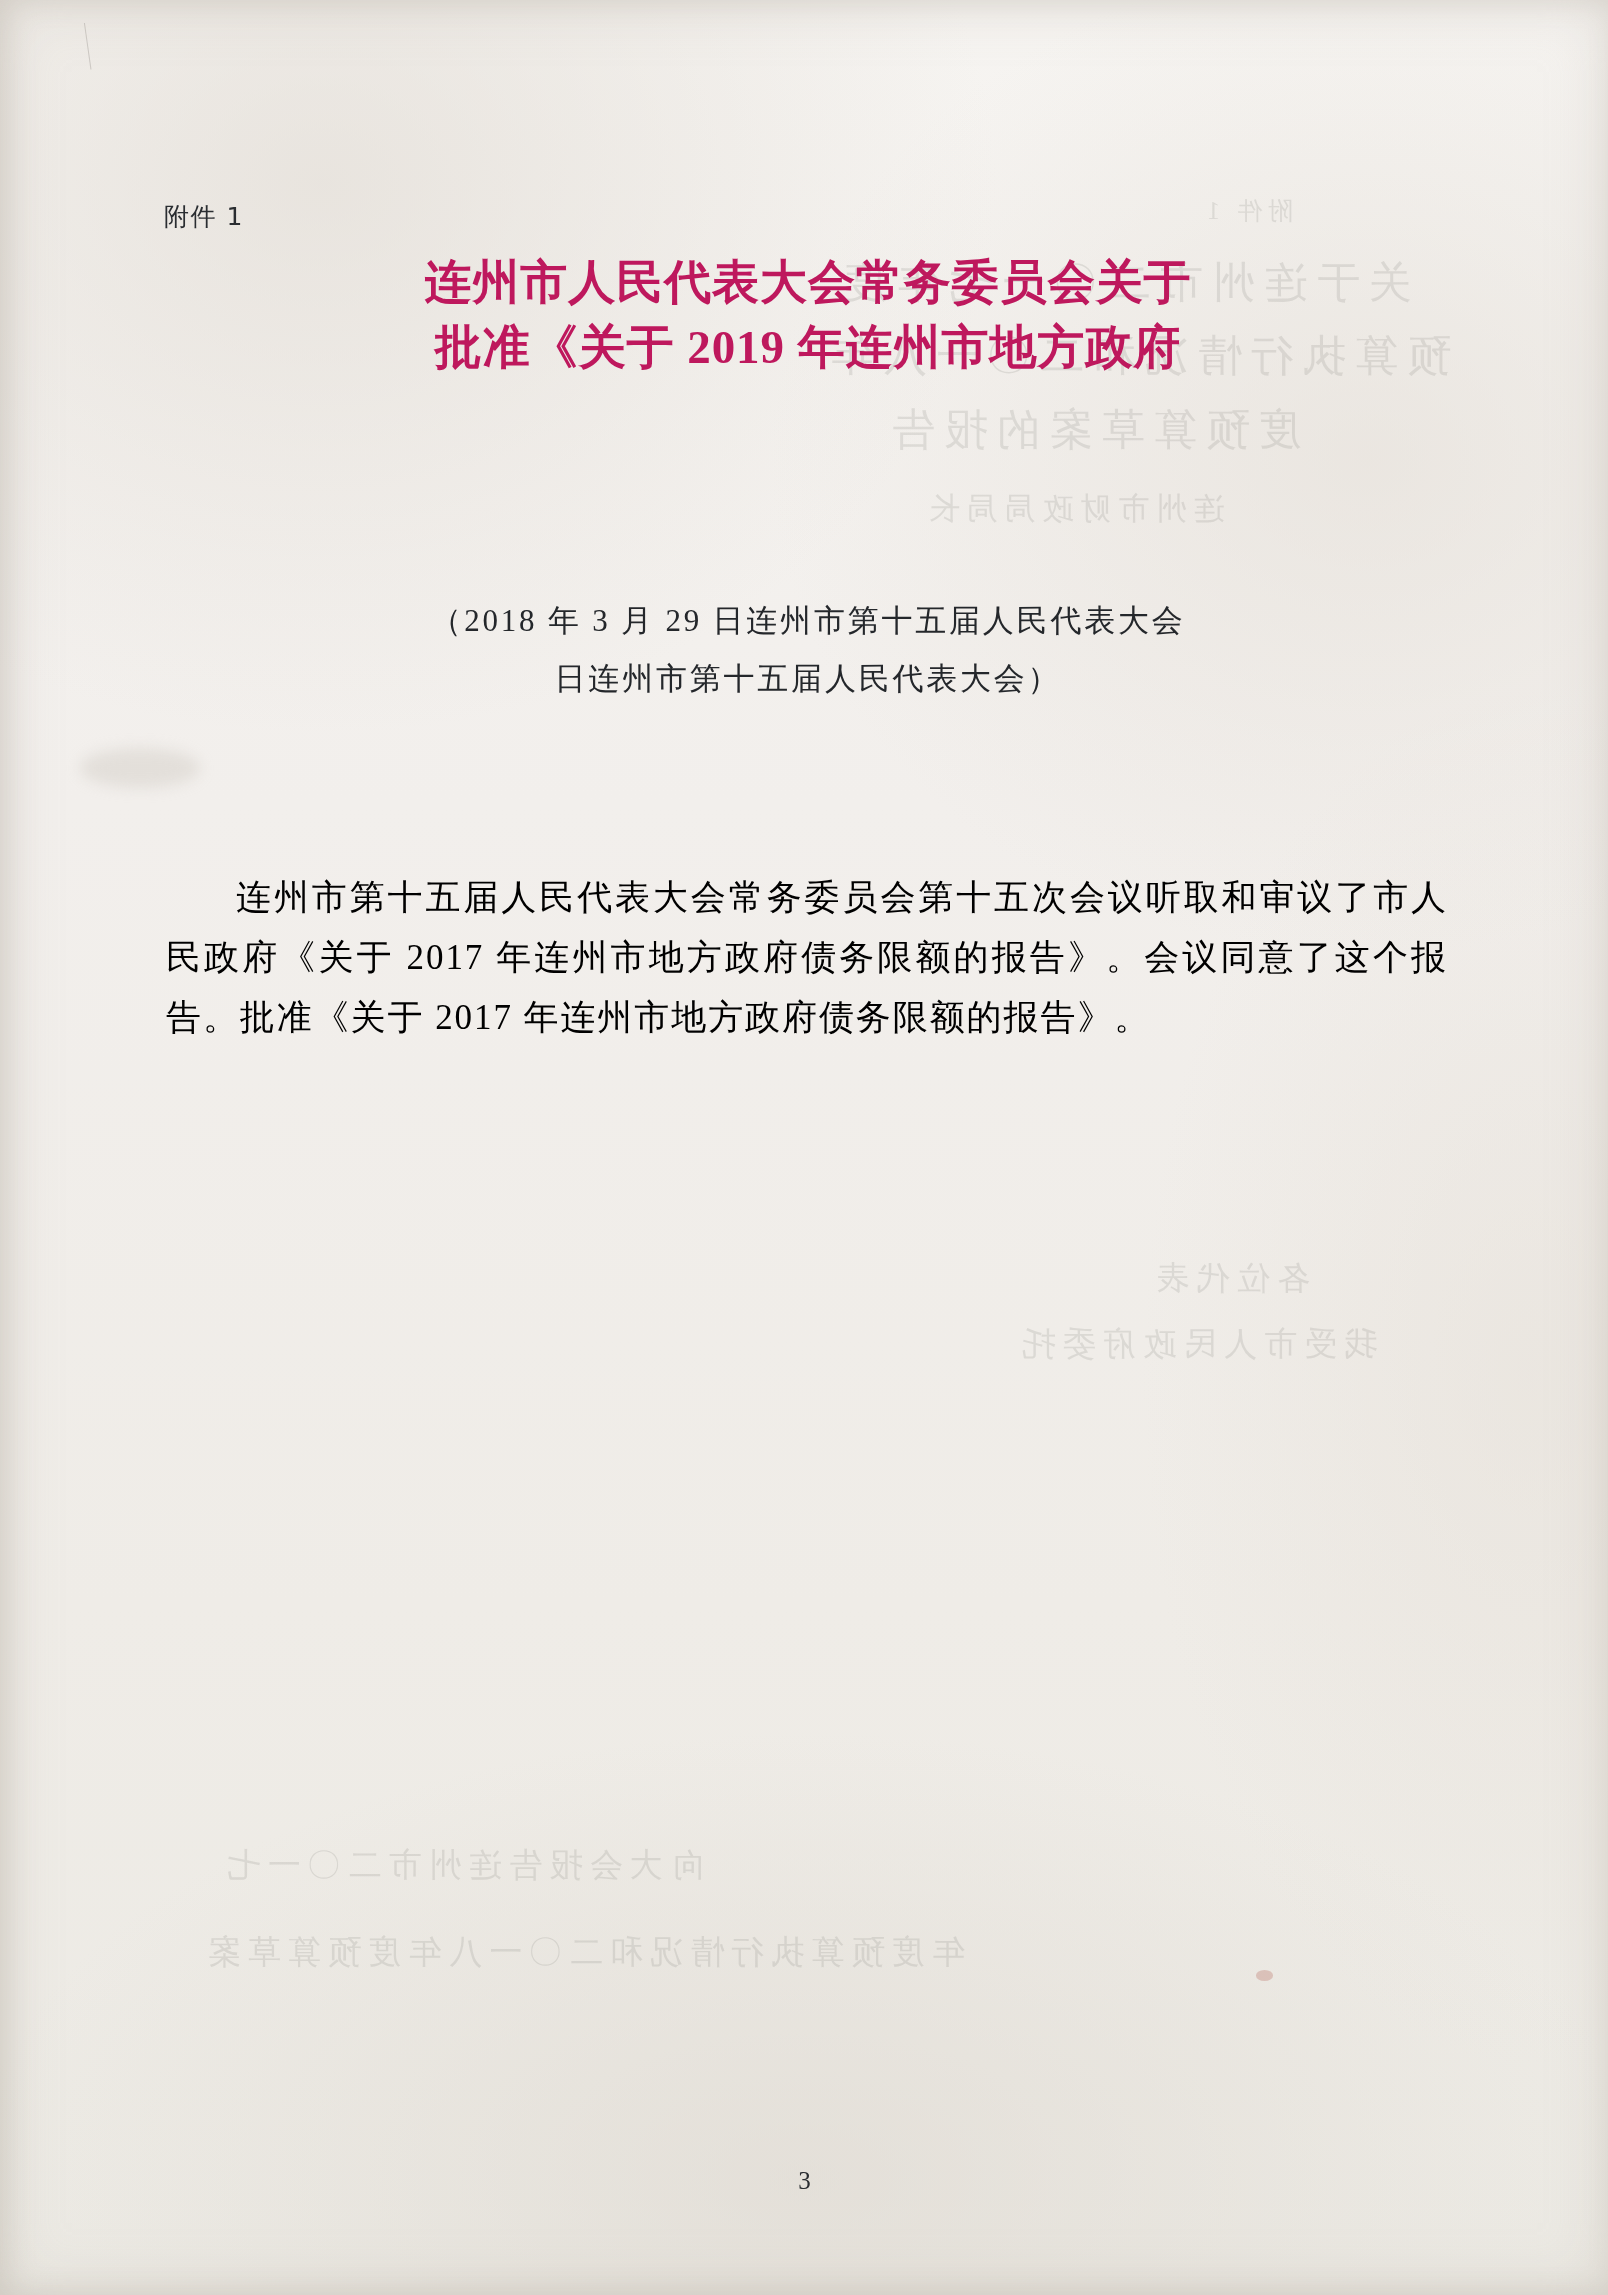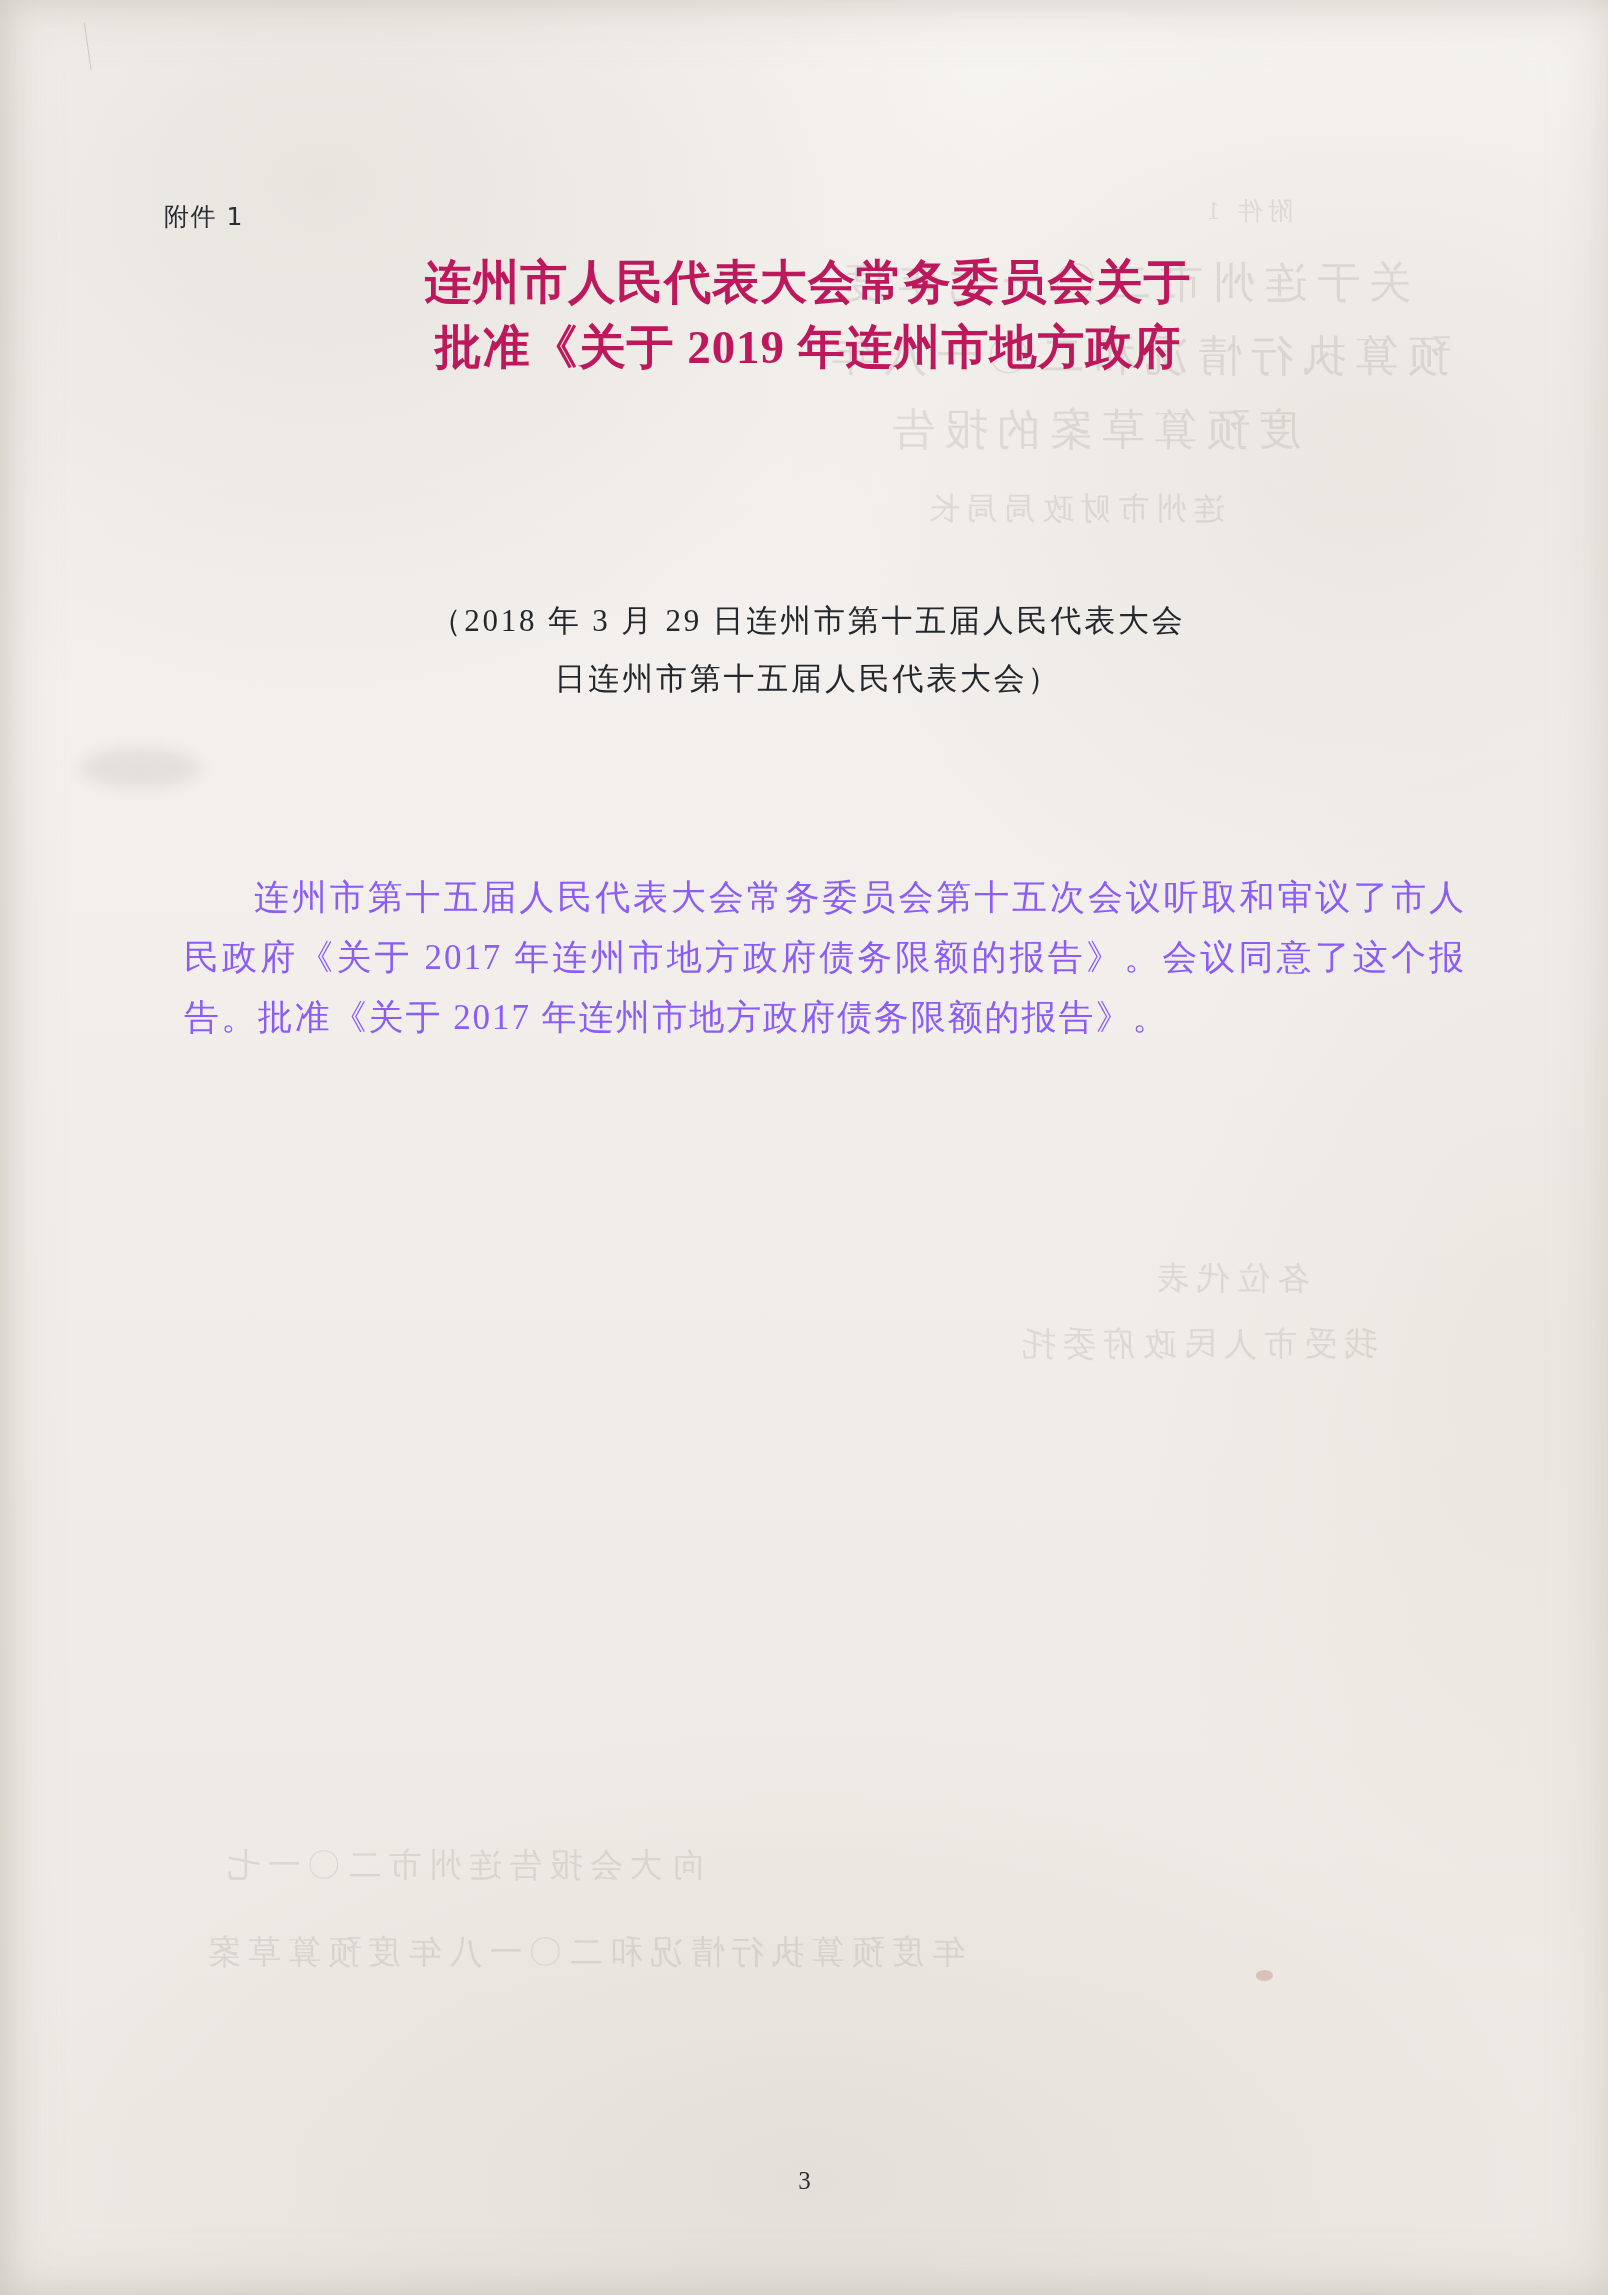--- a/index.html
+++ b/index.html
@@ -94,30 +94,30 @@
     letter-spacing: 0.09em;
     color: #24272b;
   }
   .doc-subtitle .line {
     display: block;
     white-space: nowrap;
     margin-top: 8px;
   }
   .body-text {
     position: absolute;
-    left: 184px;
+    left: 166px;
     top: 868px;
     width: 1282px;
     font-family: "Liberation Serif", "DejaVu Serif", serif;
     font-size: 35px;
     line-height: 1.72;
     letter-spacing: 0.055em;
     text-align: justify;
     text-indent: 2em;
-    color: #8b5cf6;
+    color: #000000;
   }
   .page-number {
     position: absolute;
     left: 0;
     top: 2167px;
     width: 1609px;
     text-align: center;
     font-family: "Liberation Serif", "DejaVu Serif", serif;
     font-size: 25px;
     color: #2a2d31;

